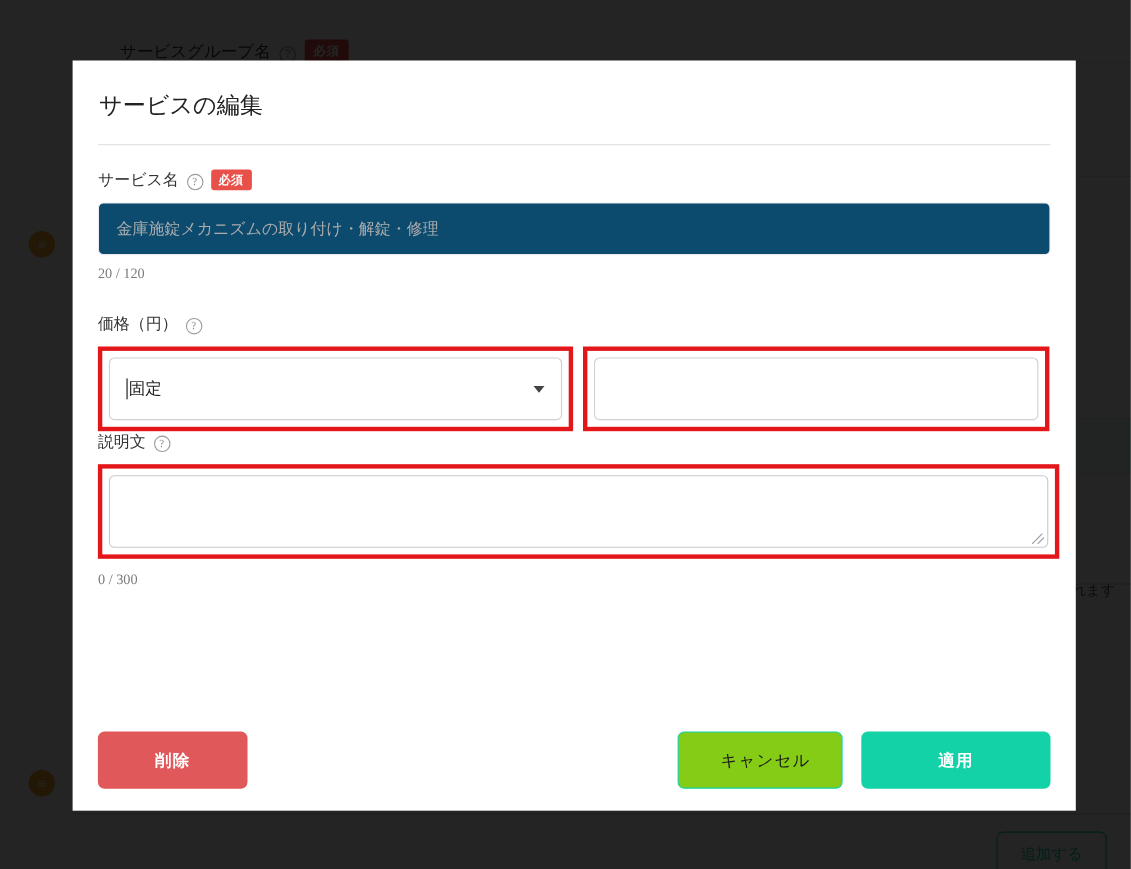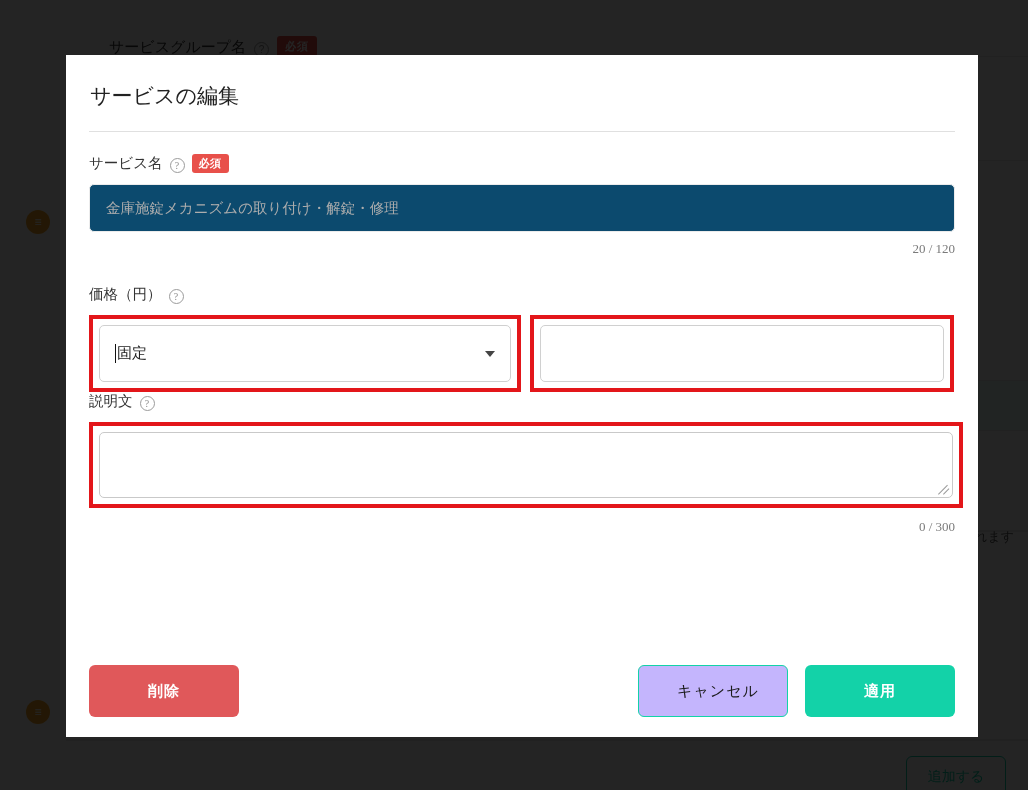--- a/index.html
+++ b/index.html
@@ -125,21 +125,20 @@
   .input-readonly {
     width: 100%; height: 48px;
     background: #0c4a6e;
     border: 1px solid #ececec; border-radius: 5px;
     padding: 0 16px;
     display: flex; align-items: center;
     font-size: 14.5px; color: #adadad;
     font-family: inherit;
   }
   .counter {
-    text-align: right;
     font-size: 13px; color: #7a7a7a;
     margin-top: 9px;
   }
 
   
   .price-row {
     display: flex; gap: 0;
     align-items: flex-start;
   }
   .hl {
@@ -209,30 +208,30 @@
     display: flex; align-items: center;
   }
   .btn {
     height: 52px; border-radius: 6px;
     font-size: 15px;
     display: flex; align-items: center; justify-content: center;
     cursor: pointer; border: none;
     font-family: inherit;
   }
   .btn-delete {
-    width: 150px; background: #e0585a; color: #fff;
+    width: 136px; background: #e0585a; color: #fff;
     font-weight: bold; letter-spacing: 1px;
   }
   .btn-group { margin-left: auto; display: flex; gap: 17px; }
   .btn-cancel {
-    width: 150px; background: #c4b5fd; color: #1b1b1b;
+    width: 150px; background: #84cc16; color: #1b1b1b;
     border: 1.5px solid #13d2a8; letter-spacing: 1px; padding-left: 16px;
   }
   .btn-apply {
-    width: 150px; background: #13d2a8; color: #fff;
+    width: 172px; background: #13d2a8; color: #fff;
     font-weight: bold; letter-spacing: 1px;
   }
 </style>
 </head>
 <body>
 
 <div class="page-backdrop">
   <div class="bg-leftgutter"></div>
   <div class="bg-content">
     <div class="bg-header-row">

